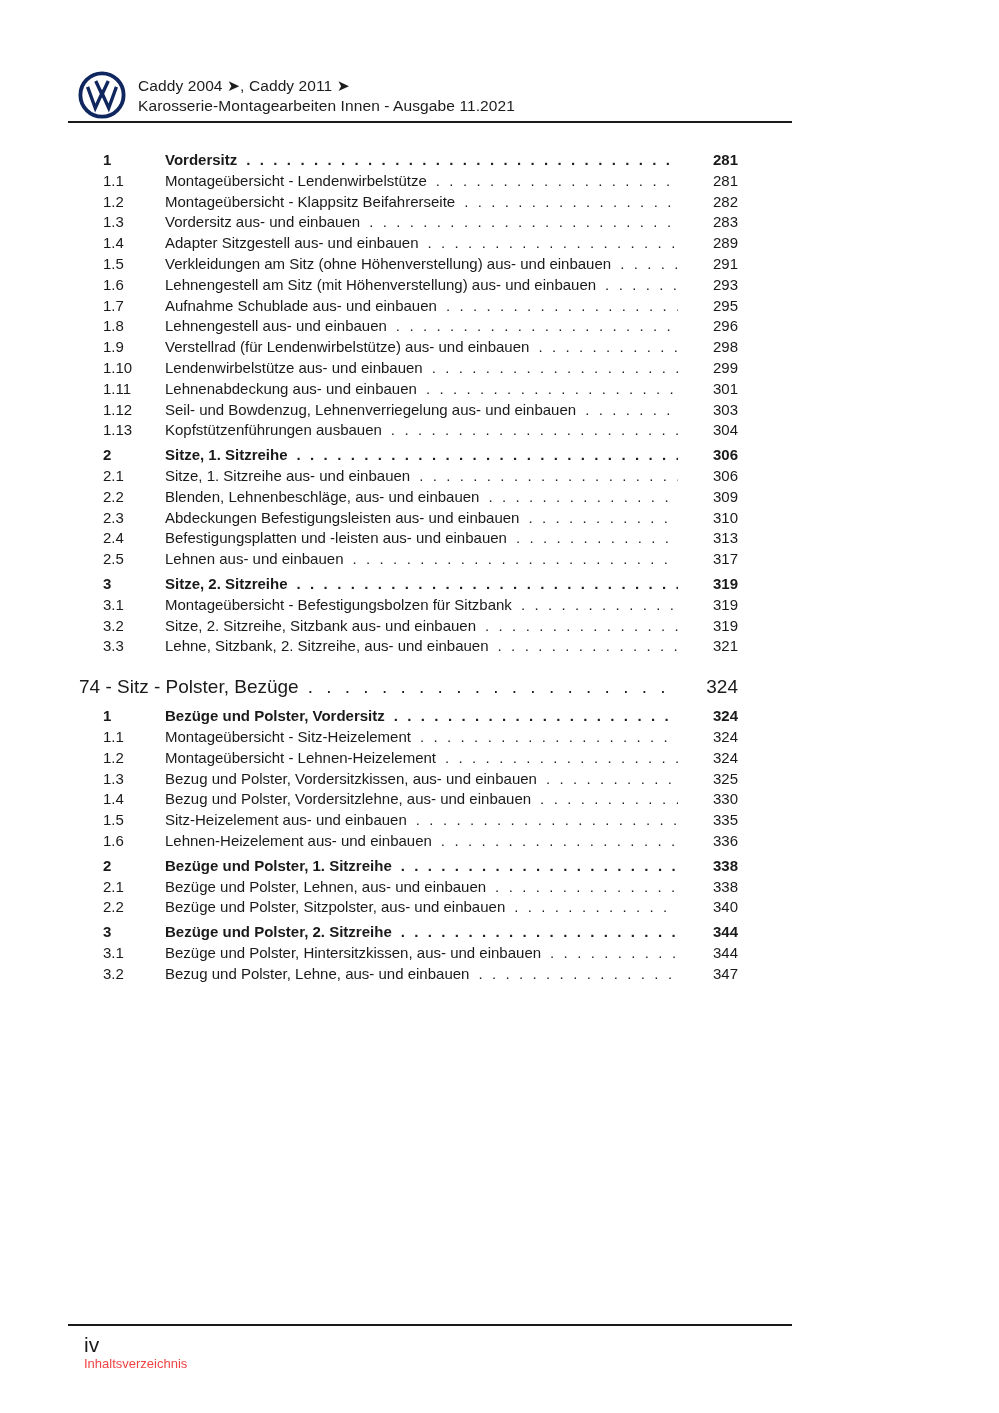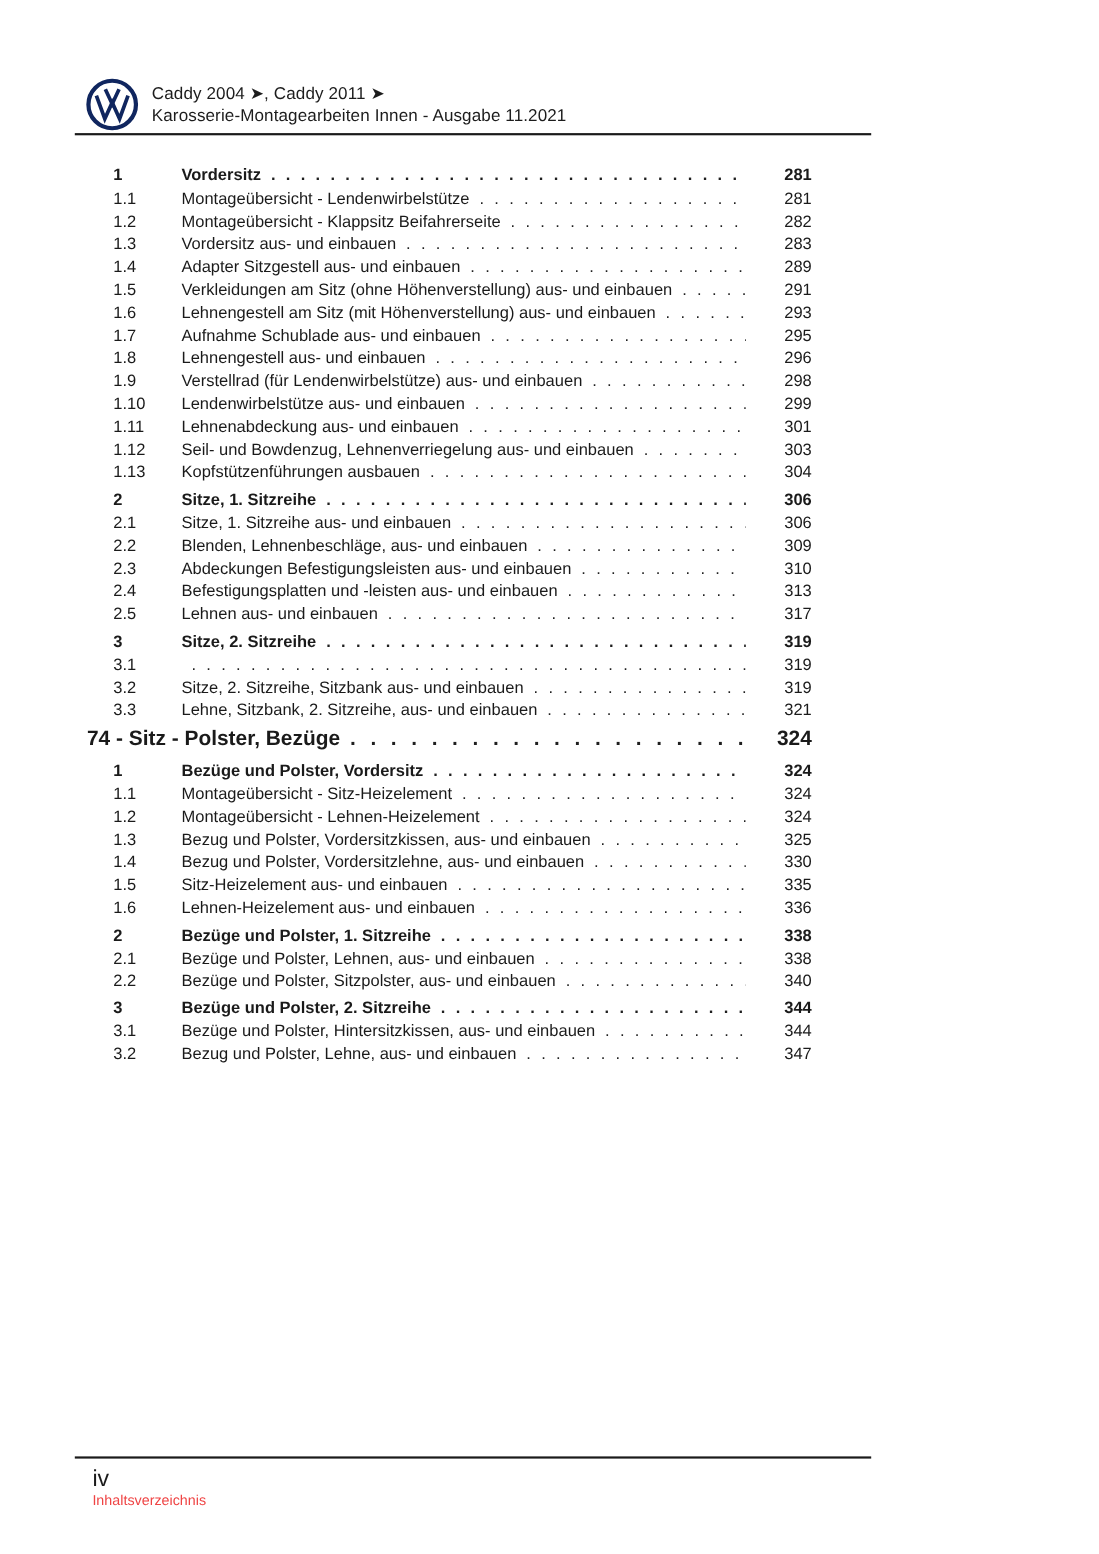--- a/index.html
+++ b/index.html
@@ -66,24 +66,24 @@
     color: #1f1f1f;
   }
   .toc-row .pagenum {
     flex: 0 0 auto;
     width: 50px;
     text-align: right;
   }
   .toc-row.section { font-weight: bold; margin-top: 4px; }
   .toc-row.sub { font-weight: normal; }
   .toc-row.chapter {
-    font-weight: bold;
+    font-weight: normal;
     font-size: 19px;
     line-height: 25px;
-    margin-top: 2px;
+    margin-top: 17px;
     margin-bottom: 7px;
   }
   .toc-row.chapter .title { margin-left: 0; }
   .toc-row.chapter .leader { letter-spacing: 4px; }
 
   
   .footer {
     position: absolute;
     left: 68px; right: 64px; top: 1324px;
     border-top: 2.5px solid #1a1a1a;
@@ -242,20 +242,21 @@
         <span class="pagenum">317</span>
       </div>
       <div class="toc-row section">
         <span class="num">3</span>
         <span class="title">Sitze, 2. Sitzreihe</span>
         <span class="leader">. . . . . . . . . . . . . . . . . . . . . . . . . . . . . . . . . . . . . . . . . . . . . . . . . . . . . . . . . . . . . . . . . . . . . . . . . . . . . . . . . . . . . . . . . . </span>
         <span class="pagenum">319</span>
       </div>
       <div class="toc-row sub">
         <span class="num">3.1</span>
+        <span class="title">Montageübersicht - Befestigungsbolzen für Sitzbank</span>
         <span class="leader">. . . . . . . . . . . . . . . . . . . . . . . . . . . . . . . . . . . . . . . . . . . . . . . . . . . . . . . . . . . . . . . . . . . . . . . . . . . . . . . . . . . . . . . . . . </span>
         <span class="pagenum">319</span>
       </div>
       <div class="toc-row sub">
         <span class="num">3.2</span>
         <span class="title">Sitze, 2. Sitzreihe, Sitzbank aus- und einbauen</span>
         <span class="leader">. . . . . . . . . . . . . . . . . . . . . . . . . . . . . . . . . . . . . . . . . . . . . . . . . . . . . . . . . . . . . . . . . . . . . . . . . . . . . . . . . . . . . . . . . . </span>
         <span class="pagenum">319</span>
       </div>
       <div class="toc-row sub">

